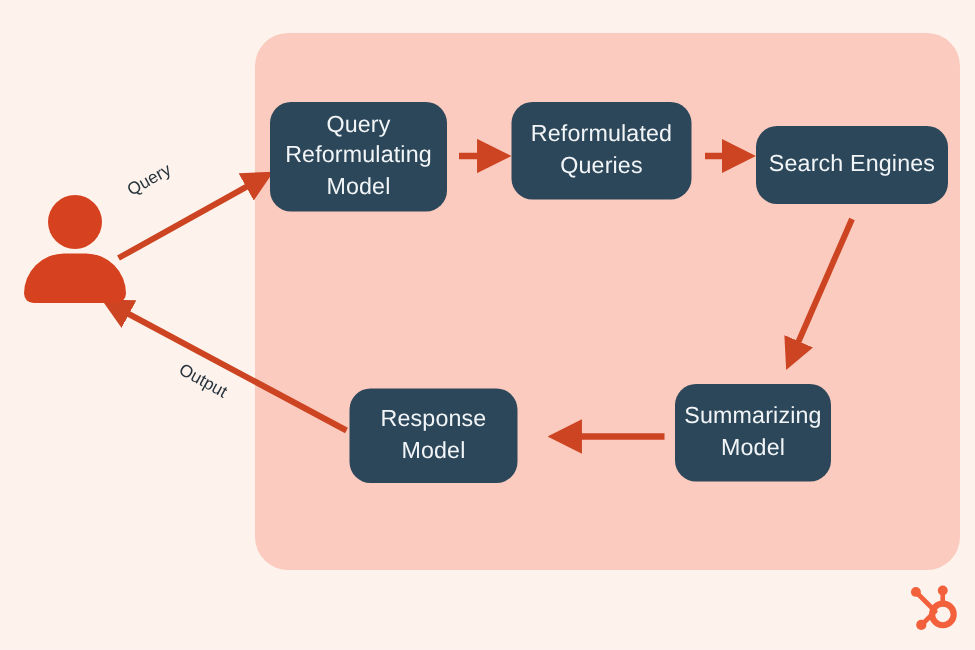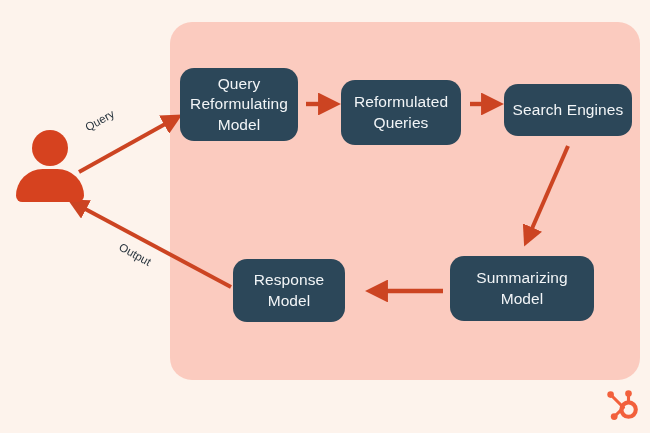--- a/index.html
+++ b/index.html
@@ -35,23 +35,23 @@
     color: #F2F5F7;
     font-family: "Liberation Sans", sans-serif;
     font-size: 15.5px;
     line-height: 1.30;
     letter-spacing: 0.1px;
     box-sizing: border-box;
     padding: 4px 8px;
     white-space: pre-line;
   }
   #box-query-reformulating { left: 180px; top: 68px;  width: 118px; height: 73px; }
-  #box-reformulated-queries { left: 341px; top: 80px;  width: 120px; height: 65px; }
+  #box-reformulated-queries { left: 341px; top: 68px;  width: 120px; height: 65px; }
   #box-search-engines      { left: 504px; top: 84px;  width: 128px; height: 52px; }
-  #box-summarizing-model   { left: 450px; top: 256px; width: 144px; height: 65px; }
+  #box-summarizing-model   { left: 450px; top: 256px; width: 104px; height: 65px; }
   #box-response-model      { left: 233px; top: 259px; width: 112px; height: 63px; }
 
   #engine-title {
     position: absolute;
     left: 388px;
     top: 332px;
     width: 240px;
     text-align: center;
     font-family: "DejaVu Serif", "Liberation Serif", serif;
     font-weight: bold;

